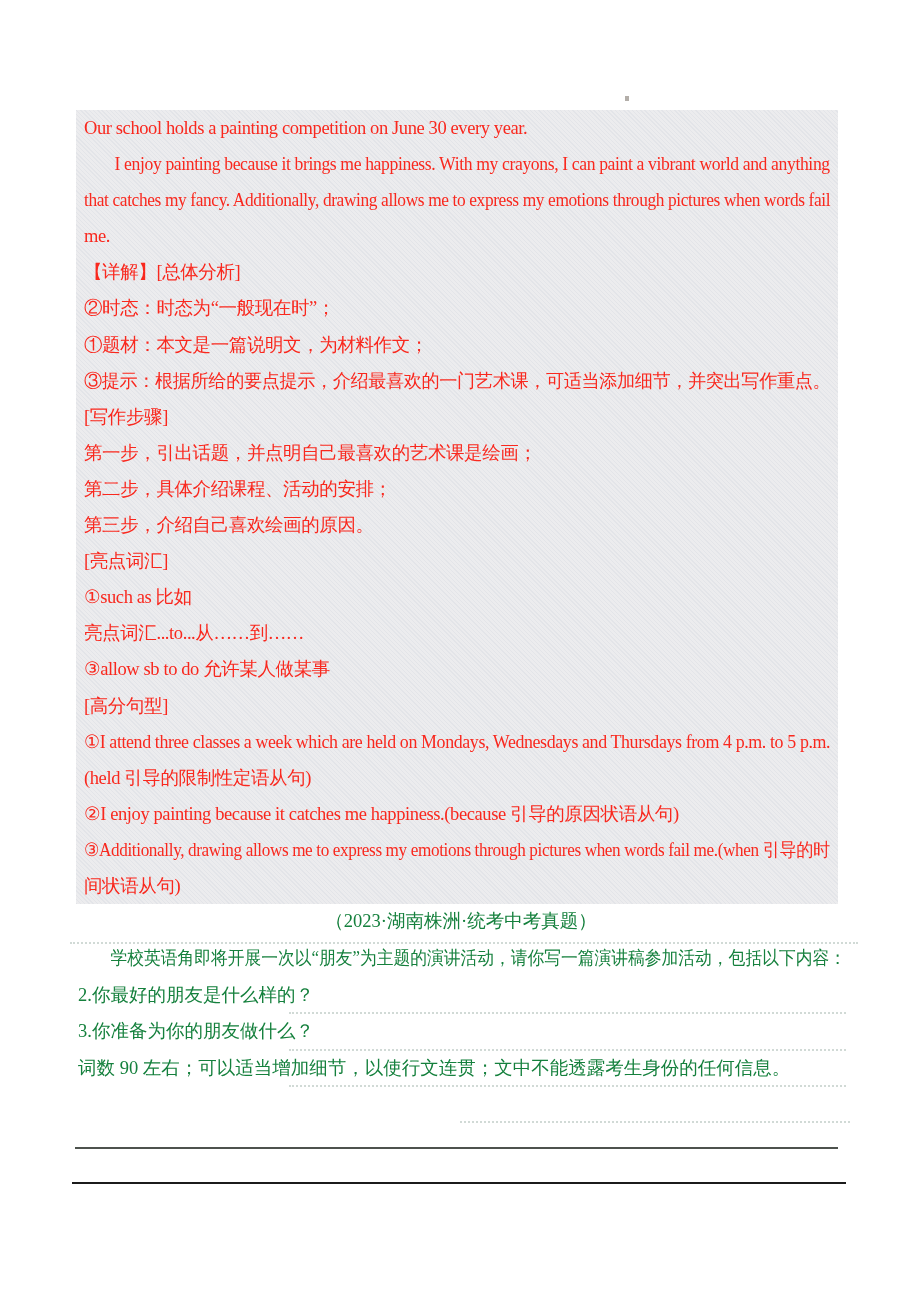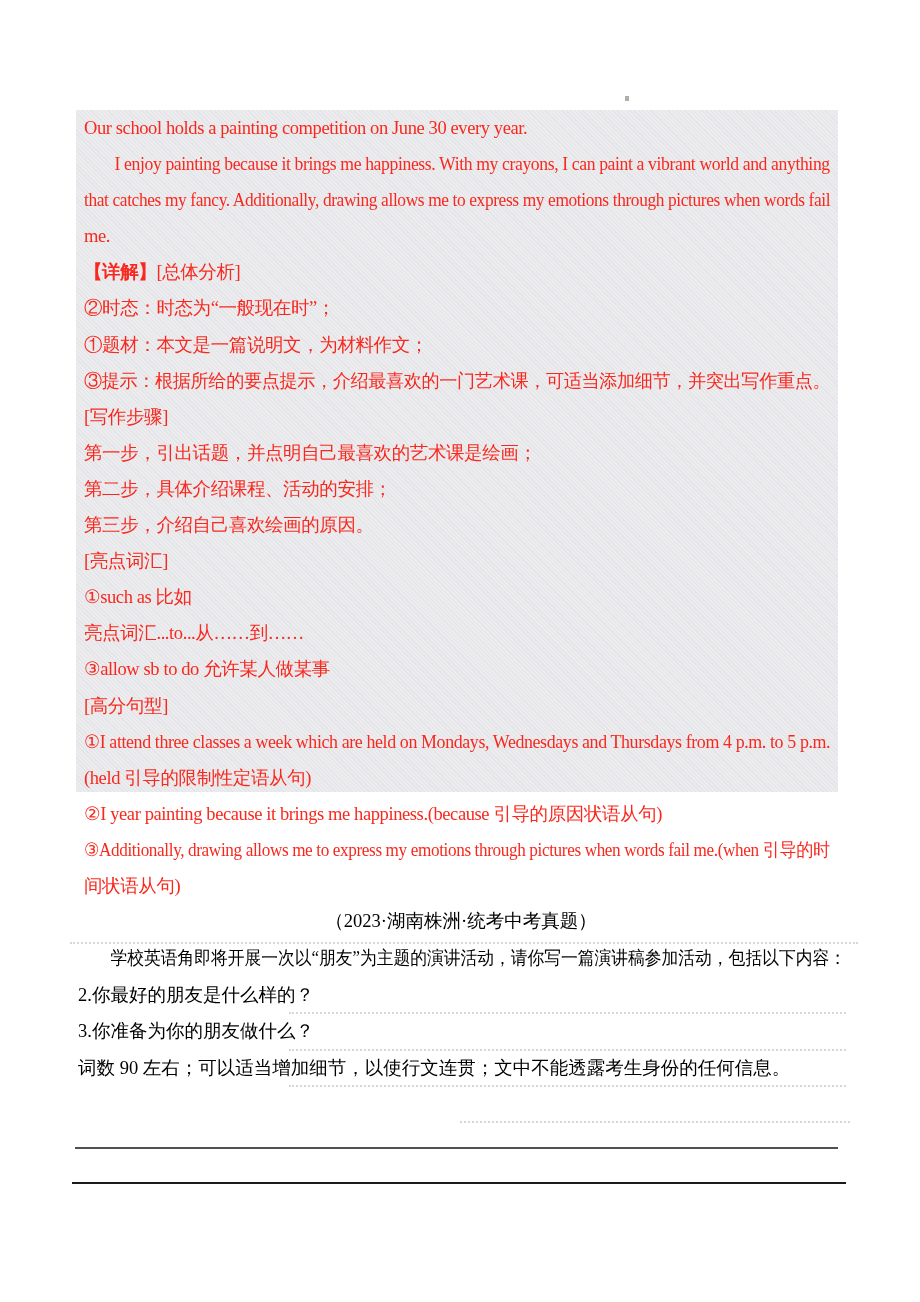--- a/index.html
+++ b/index.html
@@ -11,41 +11,41 @@
     overflow: hidden;
   }
   
   .speck {
     position: absolute; left: 625px; top: 96px;
     width: 4px; height: 5px; background: #b3aea9;
   }
   
   .red-block {
     position: absolute; left: 76px; top: 110px;
-    width: 762px; height: 682px;
+    width: 762px; height: 794px;
     background: #ececee;
     box-sizing: border-box;
     padding: 0 8px;
     background-image: repeating-linear-gradient(
       45deg, rgba(210,214,222,.35) 0 1px, rgba(240,240,242,0) 1px 3px);
   }
   .rline {
     line-height: 36.1px;
     font-size: 18.5px;
     color: #f9281e;
     white-space: nowrap;
     letter-spacing: -0.4px;
   }
-  .rline b { font-weight: bold; }
+  .rline b { font-weight: normal; }
   .rline.indent { padding-left: 32px; }
   
   .black-section {
     position: absolute; left: 76px; top: 903px;
     width: 770px;
-    color: #000000;
+    color: #15803d;
     font-size: 18.5px;
   }
   .bline {
     line-height: 36.8px;
     white-space: nowrap;
     padding-left: 2px;
   }
   .bline.center { text-align: center; padding-left: 0; }
   .bline.pindent { padding-left: 38px; }
   
@@ -88,21 +88,21 @@
     <div class="rline fit">第一步，引出话题，并点明自己最喜欢的艺术课是绘画；</div>
     <div class="rline fit">第二步，具体介绍课程、活动的安排；</div>
     <div class="rline fit">第三步，介绍自己喜欢绘画的原因。</div>
     <div class="rline fit">[亮点词汇]</div>
     <div class="rline fit">①such as 比如</div>
     <div class="rline fit">亮点词汇...to...从……到……</div>
     <div class="rline fit">③allow sb to do 允许某人做某事</div>
     <div class="rline fit">[高分句型]</div>
     <div class="rline fit" style="transform-origin: left center; transform: scaleX(0.967575);">①I attend three classes a week which are held on Mondays, Wednesdays and Thursdays from 4 p.m. to 5 p.m.</div>
     <div class="rline fit">(held 引导的限制性定语从句)</div>
-    <div class="rline fit">②I year painting because it brings me happiness.(because 引导的原因状语从句)</div>
+    <div class="rline fit">②I enjoy painting because it catches me happiness.(because 引导的原因状语从句)</div>
     <div class="rline fit" style="transform-origin: left center; transform: scaleX(0.927861);">③Additionally, drawing allows me to express my emotions through pictures when words fail me.(when 引导的时</div>
     <div class="rline fit">间状语从句)</div>
   </div>
 
 <div class="black-section">
   <div class="bline center">（2023·湖南株洲·统考中考真题）</div>
   <div class="bline pindent fit" style="transform-origin: left center; transform: scaleX(0.905882);">学校英语角即将开展一次以“朋友”为主题的演讲活动，请你写一篇演讲稿参加活动，包括以下内容：</div>
   <div class="bline fit">2.你最好的朋友是什么样的？</div>
   <div class="bline fit">3.你准备为你的朋友做什么？</div>
   <div class="bline fit">词数 90 左右；可以适当增加细节，以使行文连贯；文中不能透露考生身份的任何信息。</div>

